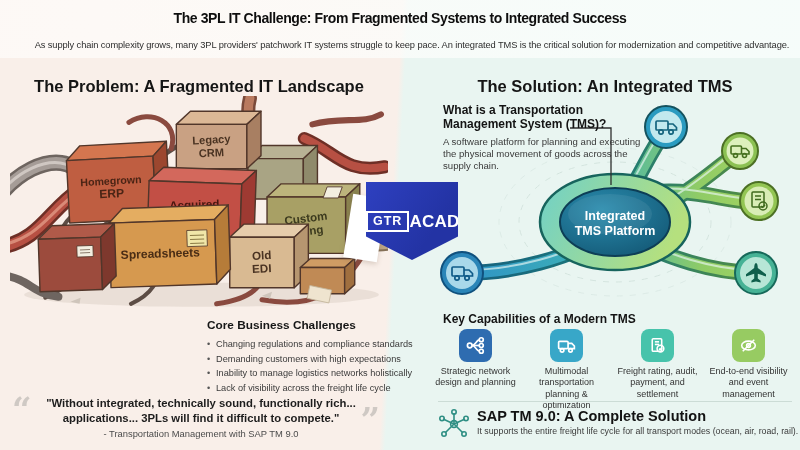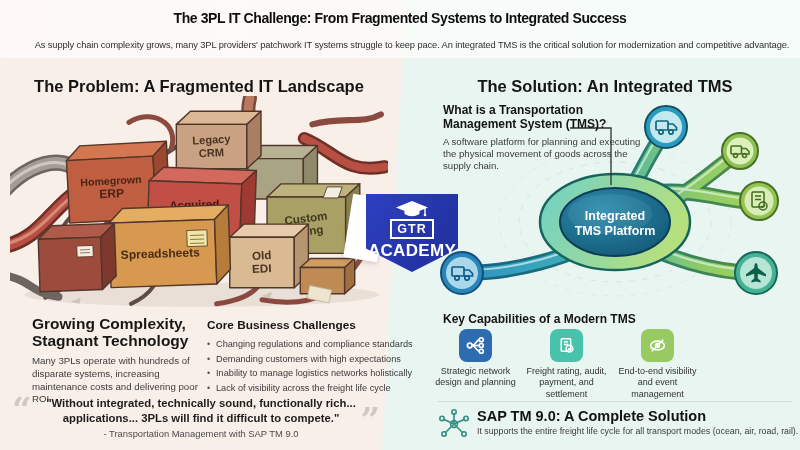--- a/index.html
+++ b/index.html
@@ -56,24 +56,24 @@
   .cap-label { margin-top:4px; font-size:9px; color:#333; line-height:1.25; }
 
   .sap-divider { position:absolute; left:438px; top:401px; width:354px; height:1px; background:#ccdcd6; z-index:2; }
   .sap-row { position:absolute; left:438px; top:408px; width:356px; display:flex; align-items:flex-start; z-index:2; }
   .sap-icon { width:32px; height:32px; margin-right:7px; flex:none; }
   .sap-heading { font-size:14.5px; font-weight:800; color:#131313; white-space:nowrap; }
   .sap-body { margin-top:2px; font-size:8.8px; color:#3a3a3a; white-space:nowrap; }
 
   .badge-backpaper { position:absolute; left:348px; top:196px; width:34px; height:64px; background:#ffffff;
     transform:rotate(9deg); z-index:4; box-shadow:0 2px 5px rgba(120,90,70,.25); }
-  .brand-badge { position:absolute; left:366px; top:194px; width:92px; height:78px; z-index:5;
+  .brand-badge { position:absolute; left:366px; top:182px; width:92px; height:78px; z-index:5;
     background:linear-gradient(125deg,#2e40c0 0%,#2333a4 70%);
     clip-path:polygon(0 0,100% 0,100% 70%,50% 100%,0 70%);
-    display:flex; flex-direction:column; align-items:center;
+    display:flex; flex-direction:row; align-items:center;
     filter:drop-shadow(0 4px 6px rgba(30,40,120,.35)); }
   .brand-cap { margin-top:7px; width:34px; height:17px; }
   .brand-gtr { margin-top:1px; border:2px solid #fff; color:#fff; font-weight:800; font-size:12.5px;
     letter-spacing:1px; padding:0 5px; line-height:1.3; }
   .brand-academy { margin-top:2px; color:#fff; font-weight:800; font-size:17px; letter-spacing:.3px; }
 </style>
 </head>
 <body>
 
 <div id="stage">
@@ -308,27 +308,20 @@
       </g>
     </g>
     <path d="M152,34 H193 V91" fill="none" stroke="#2f2f2f" stroke-width="1.3"></path>
   </svg>
 
   <div class="whatis">
     <div class="whatis-heading">What is a Transportation Management System (TMS)?</div>
     <div class="whatis-body">A software platform for planning and executing the physical movement of goods across the supply chain.</div>
   </div>
 
-  <div class="complexity">
-    <div class="complexity-heading">
-      <div>Growing Complexity,</div>
-      <div>Stagnant Technology</div>
-    </div>
-    <div class="complexity-body">Many 3PLs operate with hundreds of disparate systems, increasing maintenance costs and delivering poor ROI.</div>
-  </div>
 
   <div class="challenges">
     <div class="challenges-heading">Core Business Challenges</div>
     <ul class="challenge-list">
       <li>Changing regulations and compliance standards</li>
       <li>Demanding customers with high expectations</li>
       <li>Inability to manage logistics networks holistically</li>
       <li>Lack of visibility across the freight life cycle</li>
     </ul>
   </div>
@@ -348,20 +341,31 @@
           <circle cx="4.5" cy="10" r="2.2"></circle>
             <circle cx="15.5" cy="4.5" r="1.9"></circle>
           <circle cx="15.5" cy="10" r="1.9"></circle>
             <circle cx="15.5" cy="15.5" r="1.9"></circle>
           <path d="M6.7,10 H13.4"></path>
             <path d="M6.7,10 C10,10 10.5,5 13.6,4.7"></path>
             <path d="M6.7,10 C10,10 10.5,15 13.6,15.3"></path>
         </svg>
       </div>
       <div class="cap-label">Strategic network design and planning</div>
+    </div>
+    <div class="cap-item cap-2">
+      <div class="cap-icon">
+        <svg viewBox="0 0 20 20" fill="none" stroke="#ffffff" stroke-width="1.6">
+          <rect x="2.5" y="6" width="9" height="7" rx="1"></rect>
+            <path d="M11.5,8 h3.5 l2.5,2.5 V13 h-6"></path>
+          <circle cx="5.8" cy="14.6" r="1.7"></circle>
+            <circle cx="13.8" cy="14.6" r="1.7"></circle>
+        </svg>
+      </div>
+      <div class="cap-label">Multimodal transportation planning &amp; optimization</div>
     </div>
     <div class="cap-item cap-3">
       <div class="cap-icon">
         <svg viewBox="0 0 20 20" fill="none" stroke="#ffffff" stroke-width="1.5">
           <rect x="5" y="3.5" width="9" height="12" rx="1"></rect>
           <line x1="7.5" y1="6.5" x2="11.5" y2="6.5"></line>
             <line x1="7.5" y1="9" x2="11.5" y2="9"></line>
           <circle cx="12.8" cy="13" r="3.2"></circle>
             <path d="M11.4,13 l1,1 l2,-2"></path>
         </svg>

